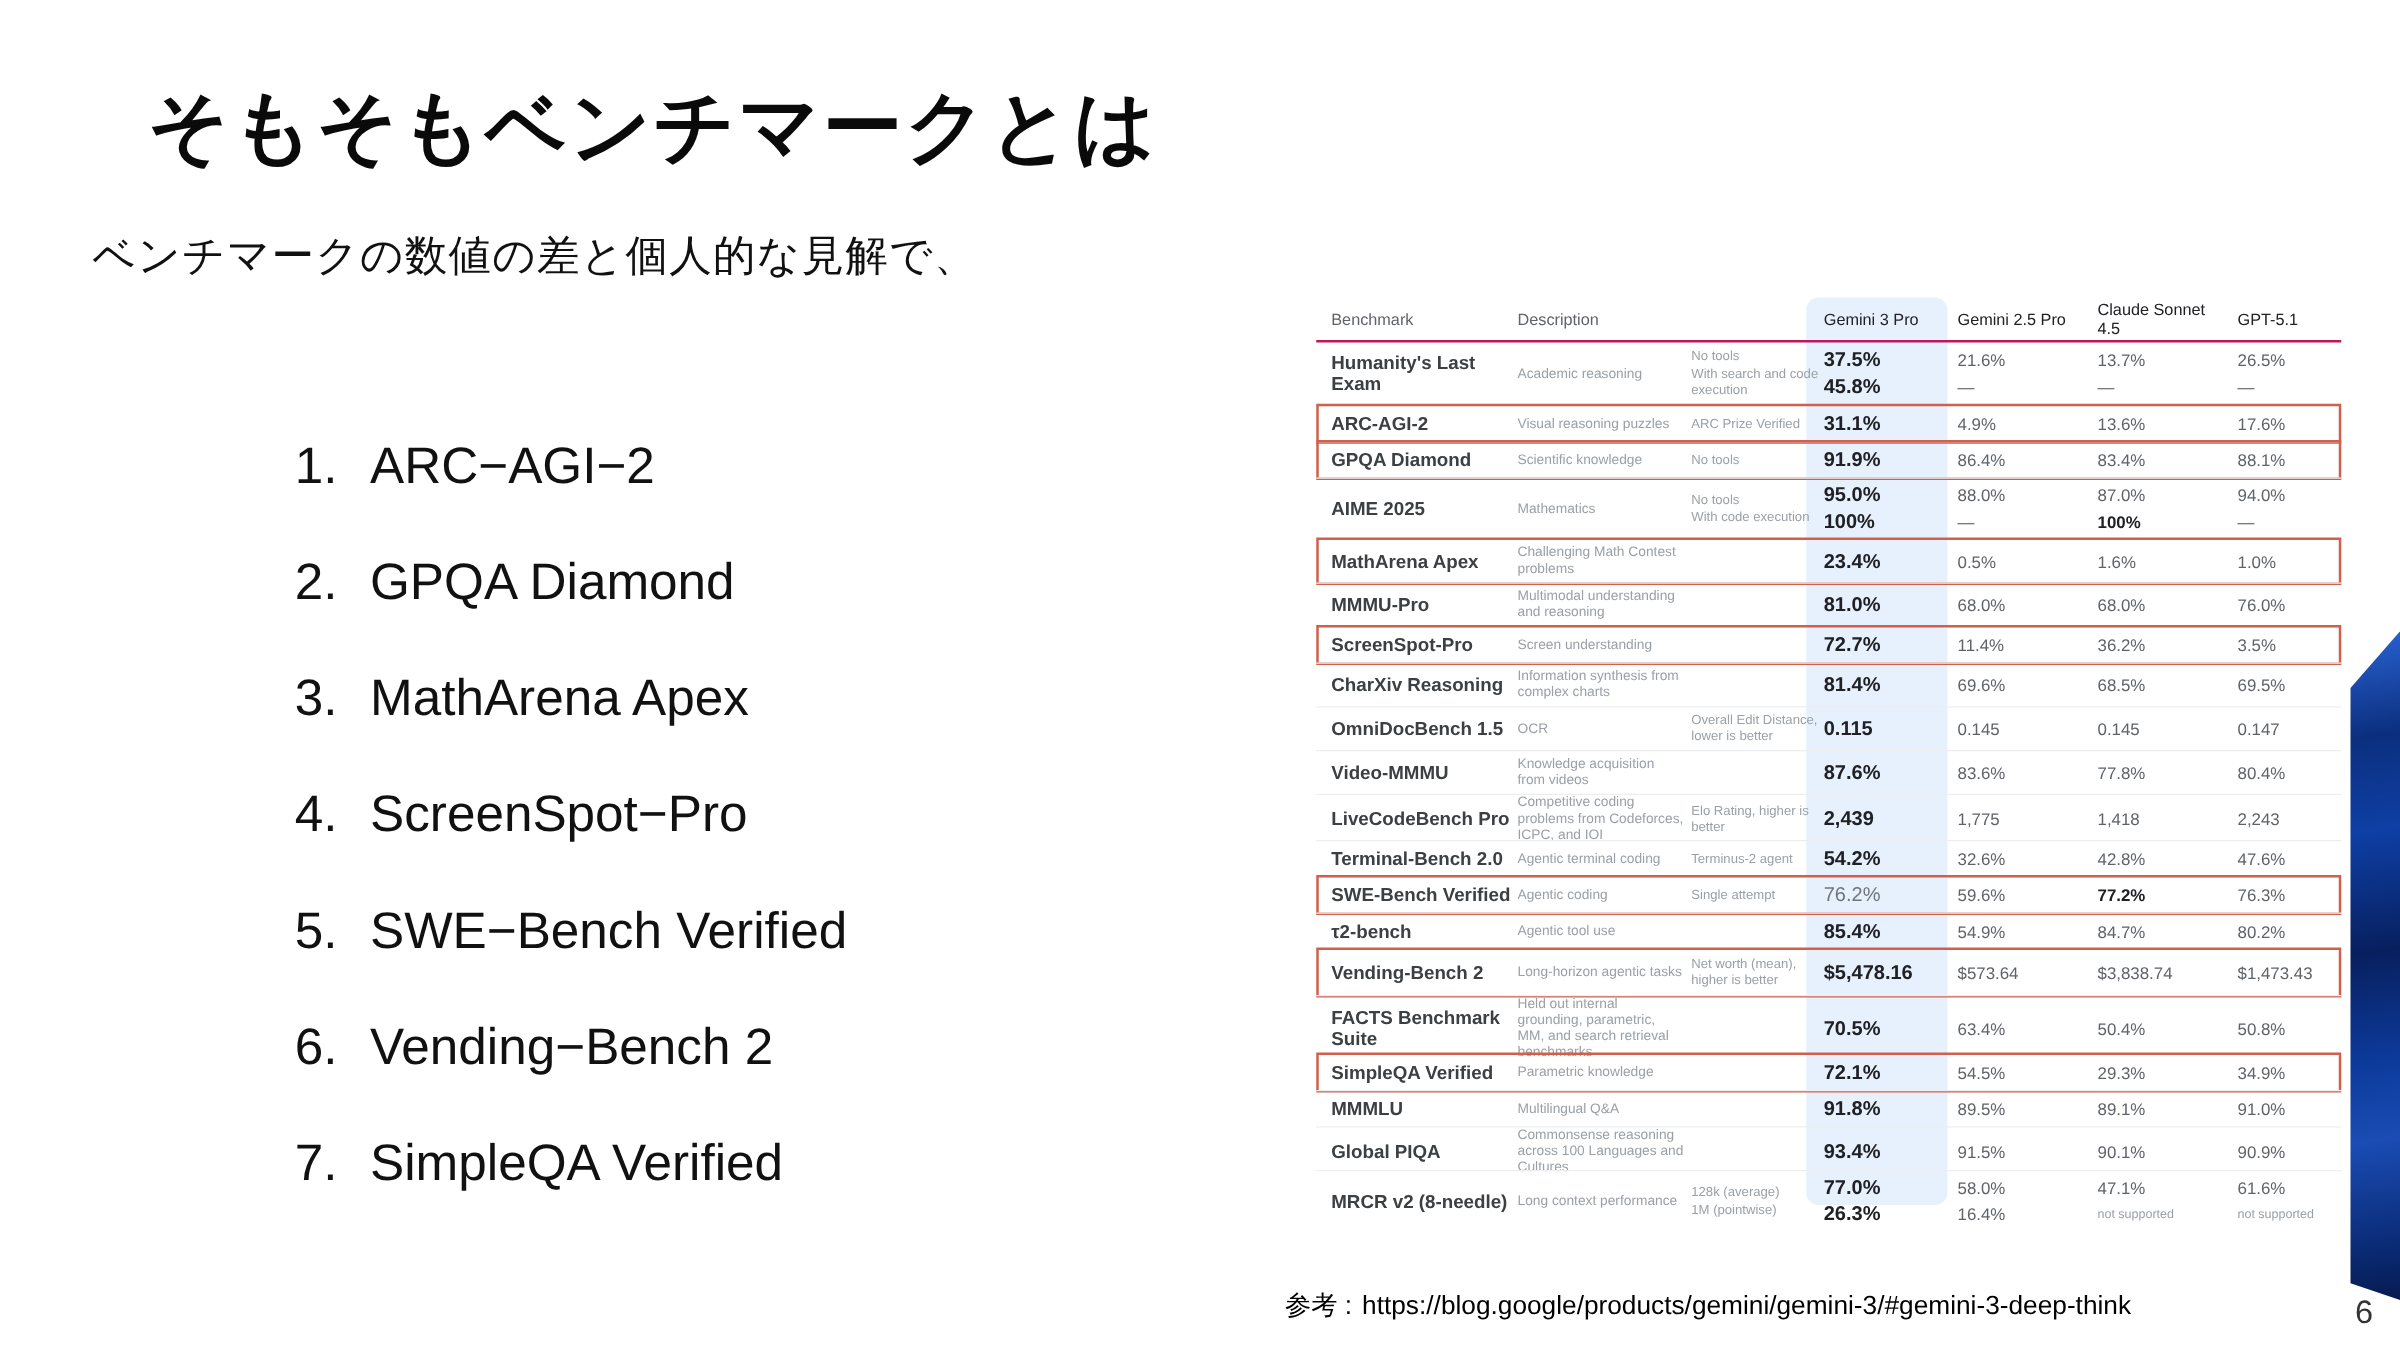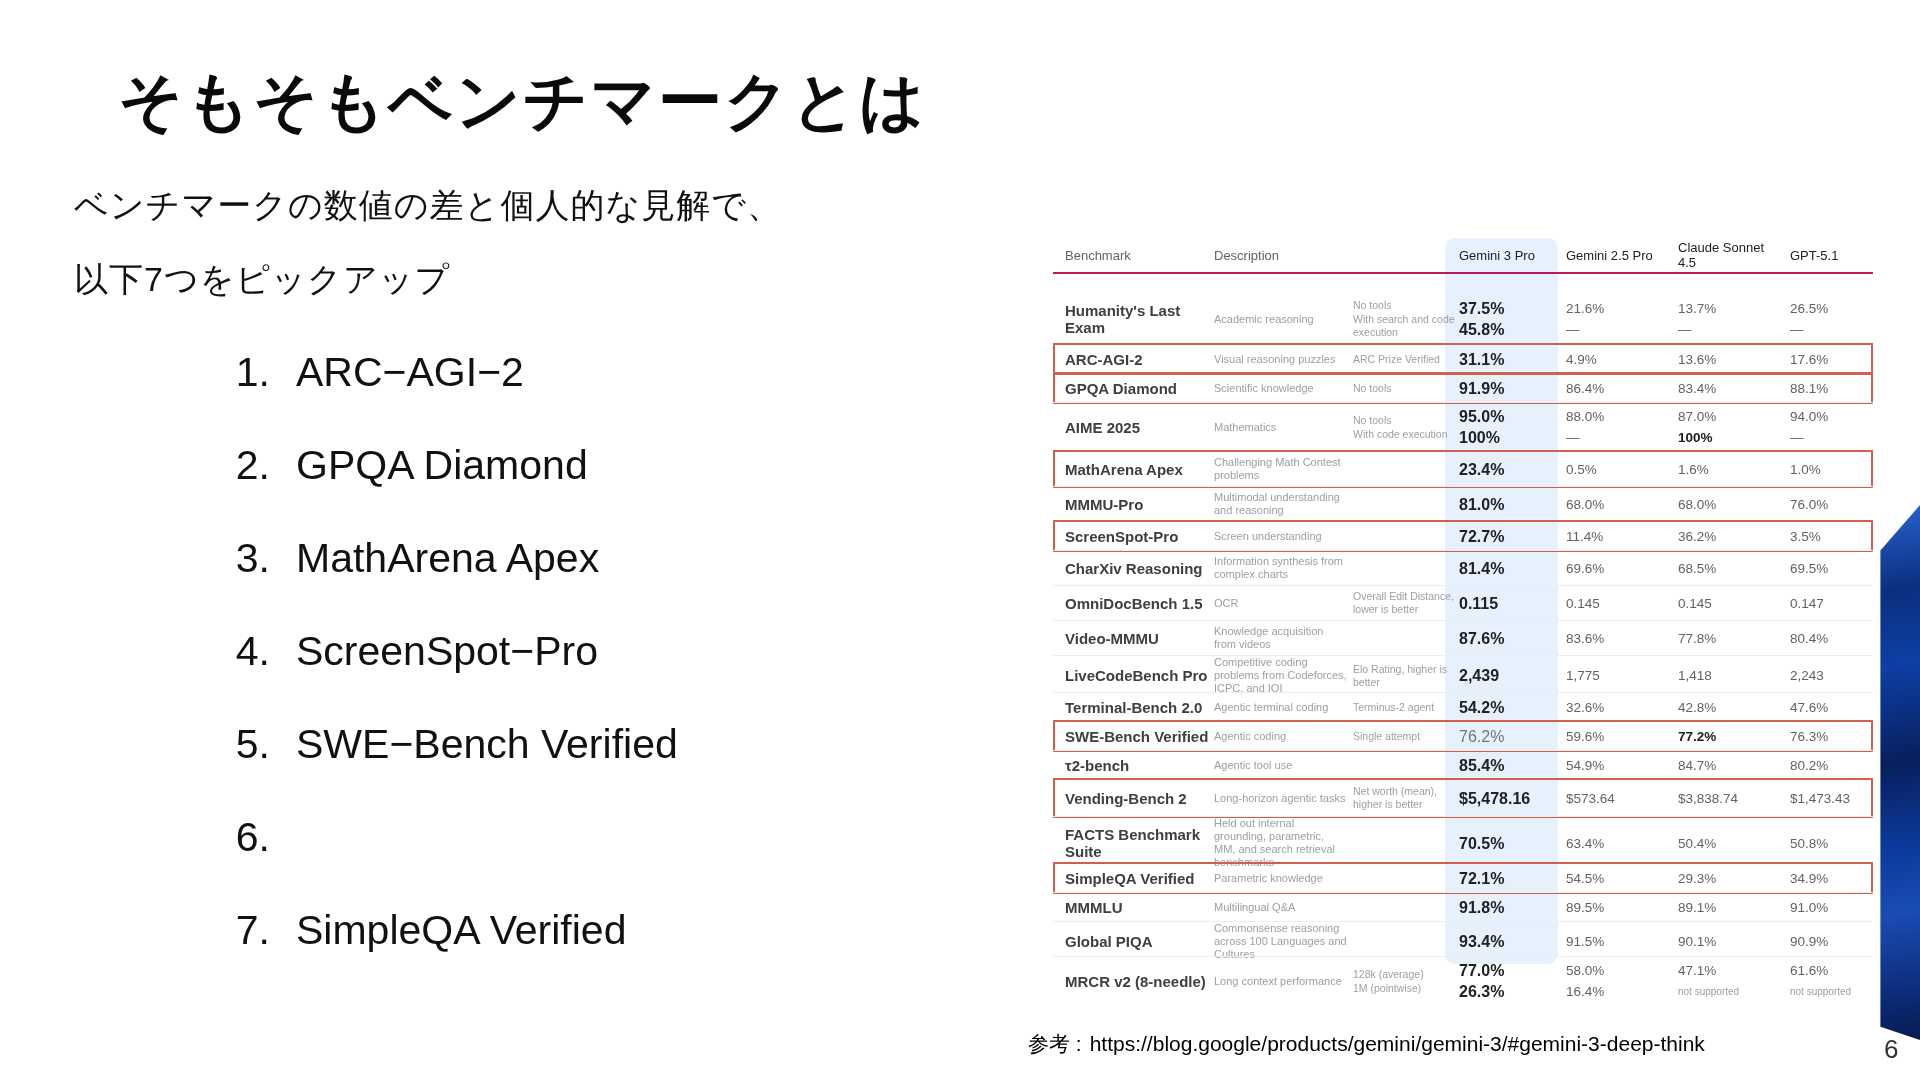--- a/index.html
+++ b/index.html
@@ -85,21 +85,20 @@
       #0c3a9b 64%,#1a4cb4 76%,#0a2a74 92%,#071b50 100%);
   }
 </style>
 </head>
 <body>
 
 <div class="title">そもそもベンチマークとは</div>
 
 <div class="intro">
   <div>ベンチマークの数値の差と個人的な見解で、</div>
-  <div>以下7つをピックアップ</div>
 </div>
 
 <ol class="picks">
     <li>
       <span class="num">1.</span>
       <span>ARC−AGI−2</span>
     </li>
     <li>
       <span class="num">2.</span>
       <span>GPQA Diamond</span>
@@ -111,40 +110,41 @@
     <li>
       <span class="num">4.</span>
       <span>ScreenSpot−Pro</span>
     </li>
     <li>
       <span class="num">5.</span>
       <span>SWE−Bench Verified</span>
     </li>
     <li>
       <span class="num">6.</span>
+      <span>Vending−Bench 2</span>
     </li>
     <li>
       <span class="num">7.</span>
       <span>SimpleQA Verified</span>
     </li>
   </ol>
 
 <div class="bench-table">
   <div class="bluecol"></div>
   <div class="thead">
     <div class="hcell pl12">Benchmark</div>
     <div class="hcell">Description</div>
     <div class="hcell"></div>
     <div class="hcell model pl14">Gemini 3 Pro</div>
     <div class="hcell model pl8">Gemini 2.5 Pro</div>
     <div class="hcell model pl8">Claude Sonnet 4.5</div>
     <div class="hcell model pl8">GPT-5.1</div>
   </div>
   <div id="rows">
-      <div class="trow" style="height: 50px; margin-top: 20px;">
+      <div class="trow" style="height: 50px;">
         <div class="c-bench">Humanity's Last Exam</div>
         <div class="c-desc">Academic reasoning</div>
         <div class="c-note">
           <div>No tools</div>
           <div>With search and code execution</div>
         </div>
         <div class="c-val pl14">
           <div class="v g3 b">37.5%</div>
           <div class="v g3 b">45.8%</div>
         </div>

